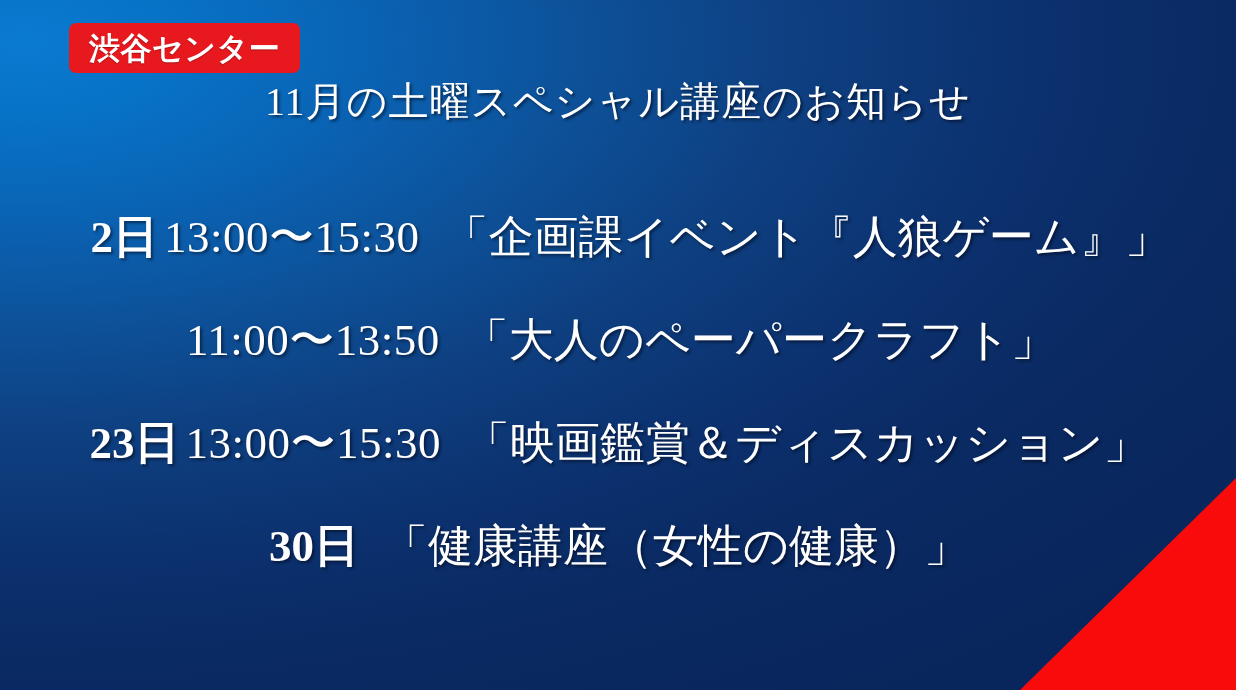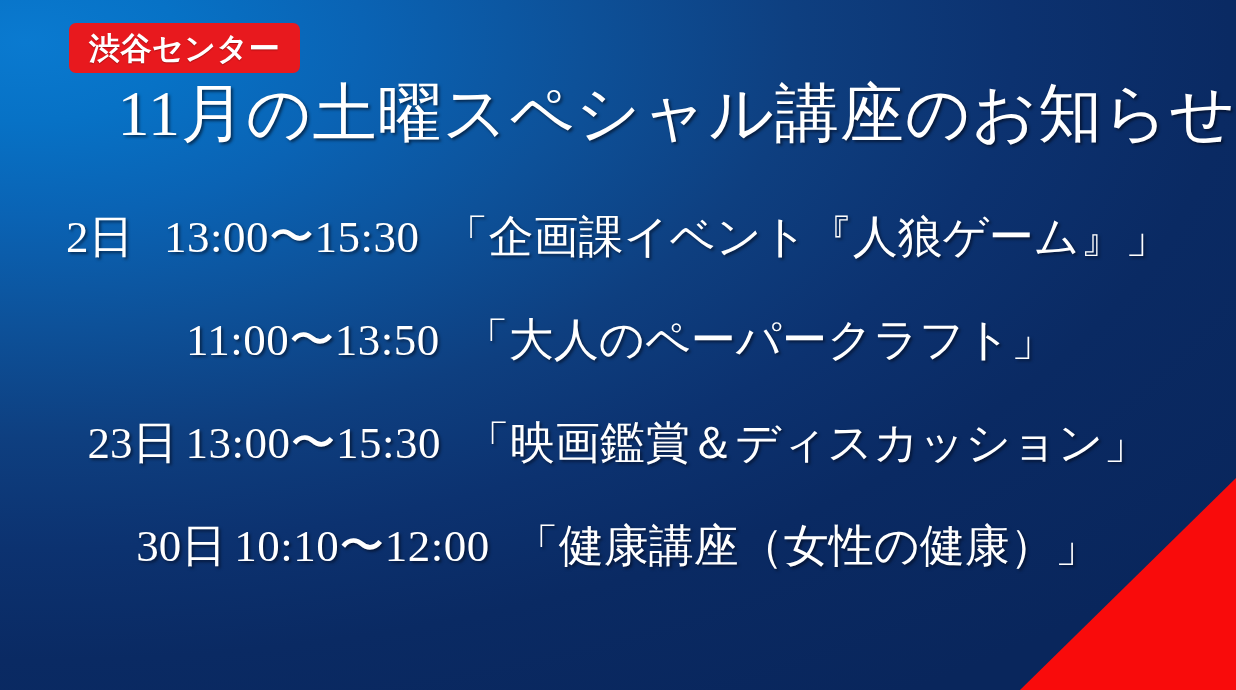--- a/index.html
+++ b/index.html
@@ -58,23 +58,23 @@
     white-space: nowrap;
     text-shadow: 0 1px 1px rgba(90,0,0,0.45);
   }
 
   
   #title {
     position: absolute;
     left: 0;
     right: 0;
     top: 82px;
-    text-align: right;
+    text-align: center;
     color: #ffffff;
-    font-size: 64px;
+    font-size: 40px;
     line-height: 1;
     letter-spacing: 1px;
     white-space: nowrap;
     text-shadow: 2px 2px 3px rgba(0,0,10,0.55);
   }
 
   
   #schedule {
     position: absolute;
     left: 0;
@@ -92,20 +92,22 @@
     justify-content: center;
     white-space: nowrap;
     color: #ffffff;
     font-size: 45px;
     line-height: 1;
     text-shadow: 2px 2px 3px rgba(0,0,10,0.5);
   }
   .row .day {
     display: inline-block;
     min-width: 92px;
+    text-align: right;
+    font-weight: bold;
   }
   .row .time {
     display: inline-block;
     margin-left: 6px;
     letter-spacing: 0.5px;
   }
   .row .title-text {
     display: inline-block;
     margin-left: 24px;
     font-weight: 400;
@@ -143,18 +145,17 @@
     </div>
 
     <div class="row">
       <span class="day">23日</span>
       <span class="time">13:00〜15:30</span>
       <span class="title-text">「映画鑑賞＆ディスカッション」</span>
     </div>
 
     <div class="row">
       <span class="day">30日</span>
-      <span class="time">10:10〜12:00</span>
       <span class="title-text">「健康講座（女性の健康）」</span>
     </div>
 
   </div>
 </div>
 
 </body></html>

